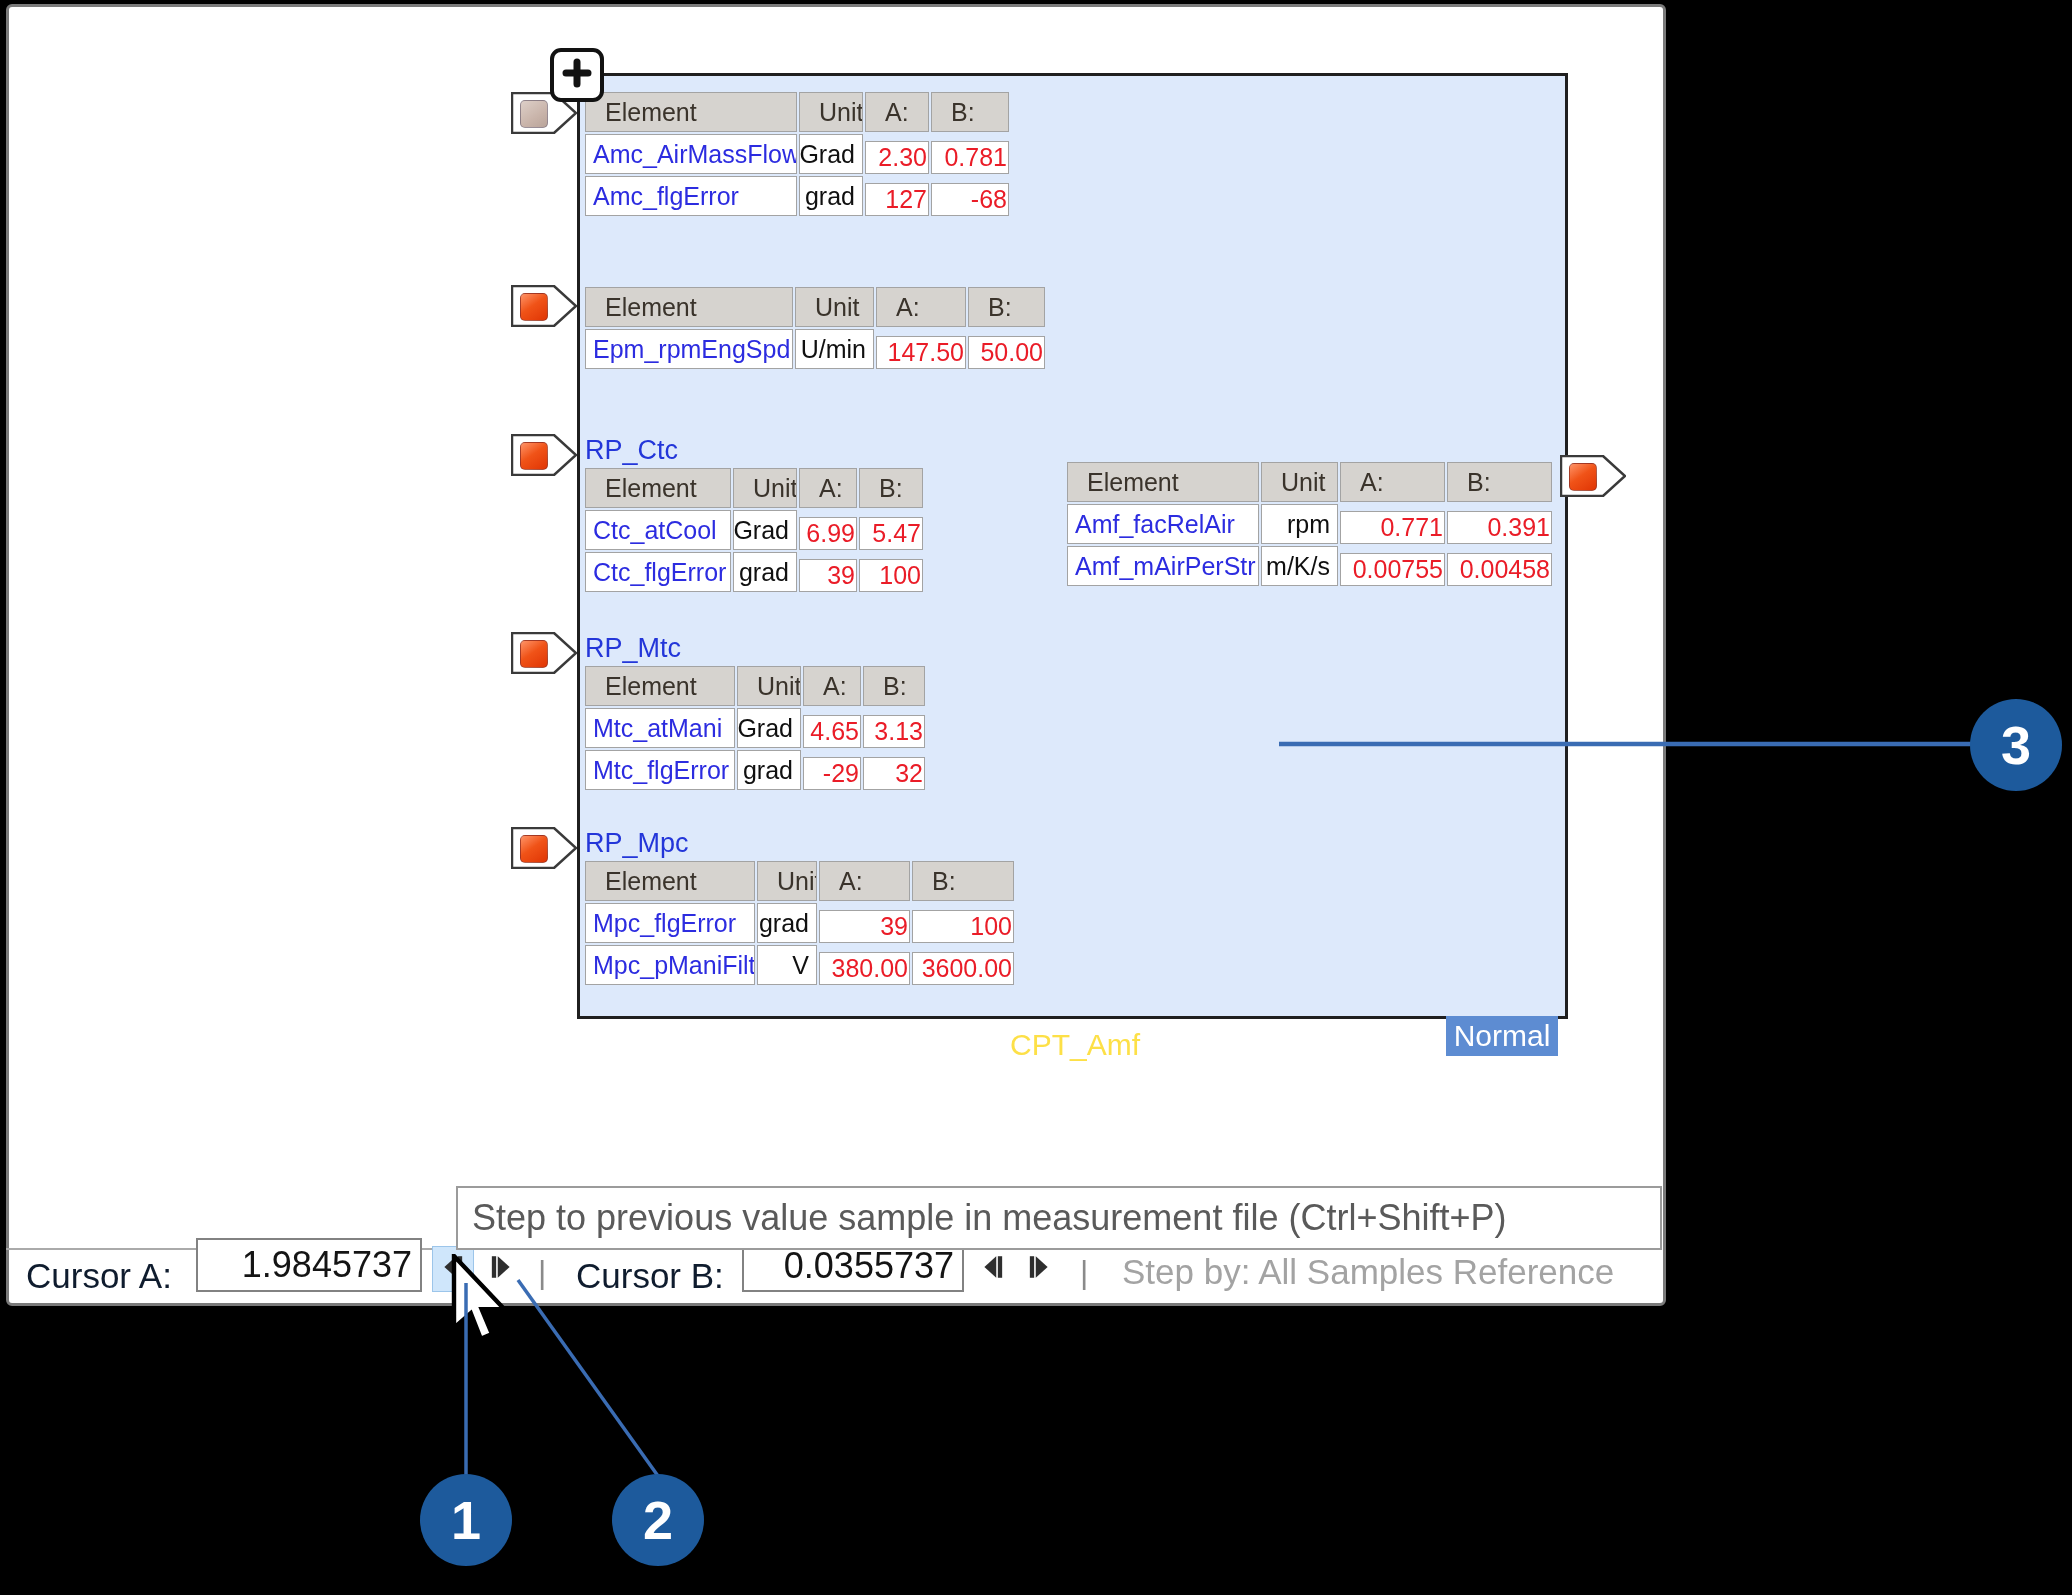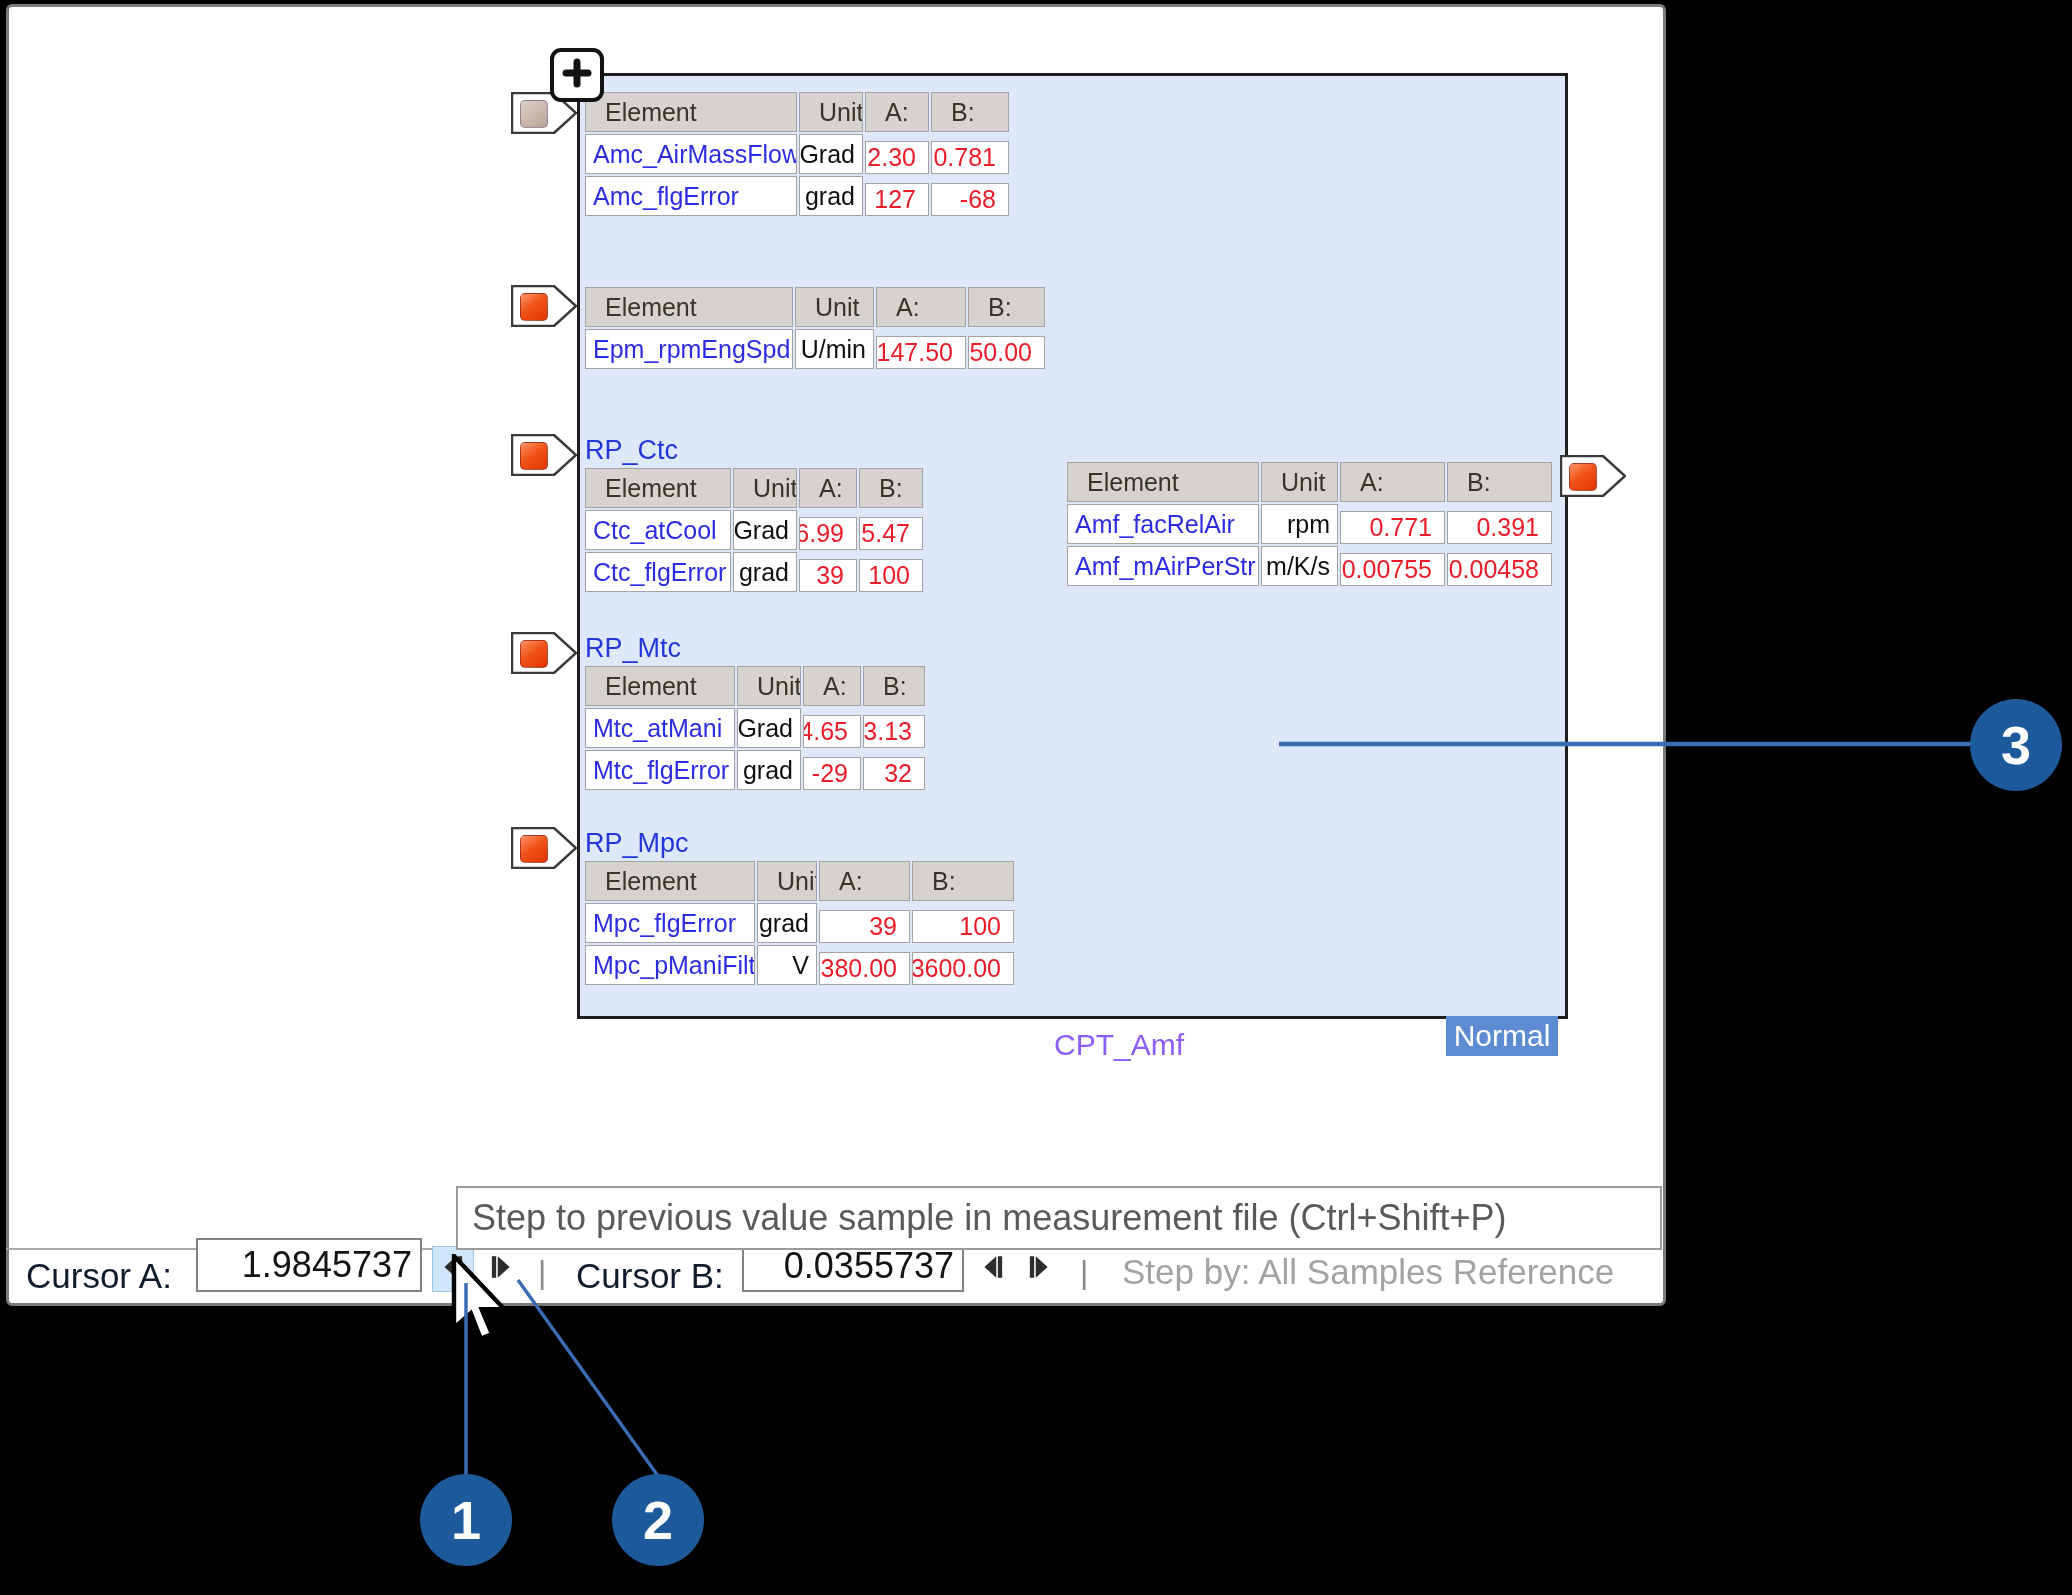--- a/index.html
+++ b/index.html
@@ -23,23 +23,23 @@
   
   .group{position:absolute;z-index:2;}
   .gtitle{height:32px;line-height:28px;font-size:27px;color:#2336d9;}
   .gtitle.right{text-align:right;}
   .gtable{display:grid;gap:2px;grid-auto-rows:40px;}
   .cell{display:flex;align-items:center;font-size:25px;border:1px solid #a3a3a3;background:#fff;
     overflow:hidden;white-space:nowrap;}
   .th{background:#d6d3cf;color:#3a332b;padding-left:19px;}
   .td-el{color:#2c2ce0;padding-left:7px;}
   .td-un{color:#101010;justify-content:flex-end;padding-right:7px;}
-  .td-v{color:#ea1c27;justify-content:flex-end;padding-right:12px;margin-top:7px;}
-  
-  #block-label{left:1054px;top:1028px;font-size:30px;color:#8b5cf6;z-index:2;}
+  .td-v{color:#ea1c27;justify-content:flex-end;padding-right:1px;margin-top:7px;}
+  
+  #block-label{left:1010px;top:1028px;font-size:30px;color:#fde047;z-index:2;}
   #mode-badge{left:1446px;top:1016px;width:112px;height:40px;background:#5d8cd2;color:#fff;
     font-size:30px;display:flex;align-items:center;justify-content:center;z-index:3;}
   
   #tooltip{left:456px;top:1186px;width:1188px;height:60px;background:#fff;border:2px solid #9b9b9b;
     color:#5a5a5a;font-size:36px;display:flex;align-items:center;padding-left:14px;z-index:5;
     white-space:nowrap;overflow:hidden;}
   
   #bar-line{left:6px;top:1248px;width:1654px;height:0;border-top:2px solid #aaa;z-index:1;}
   .bar-label{font-size:35px;color:#0f1c2e;z-index:2;white-space:nowrap;}
   .bar-input{background:#fff;border:2px solid #828282;font-size:36px;color:#141414;

